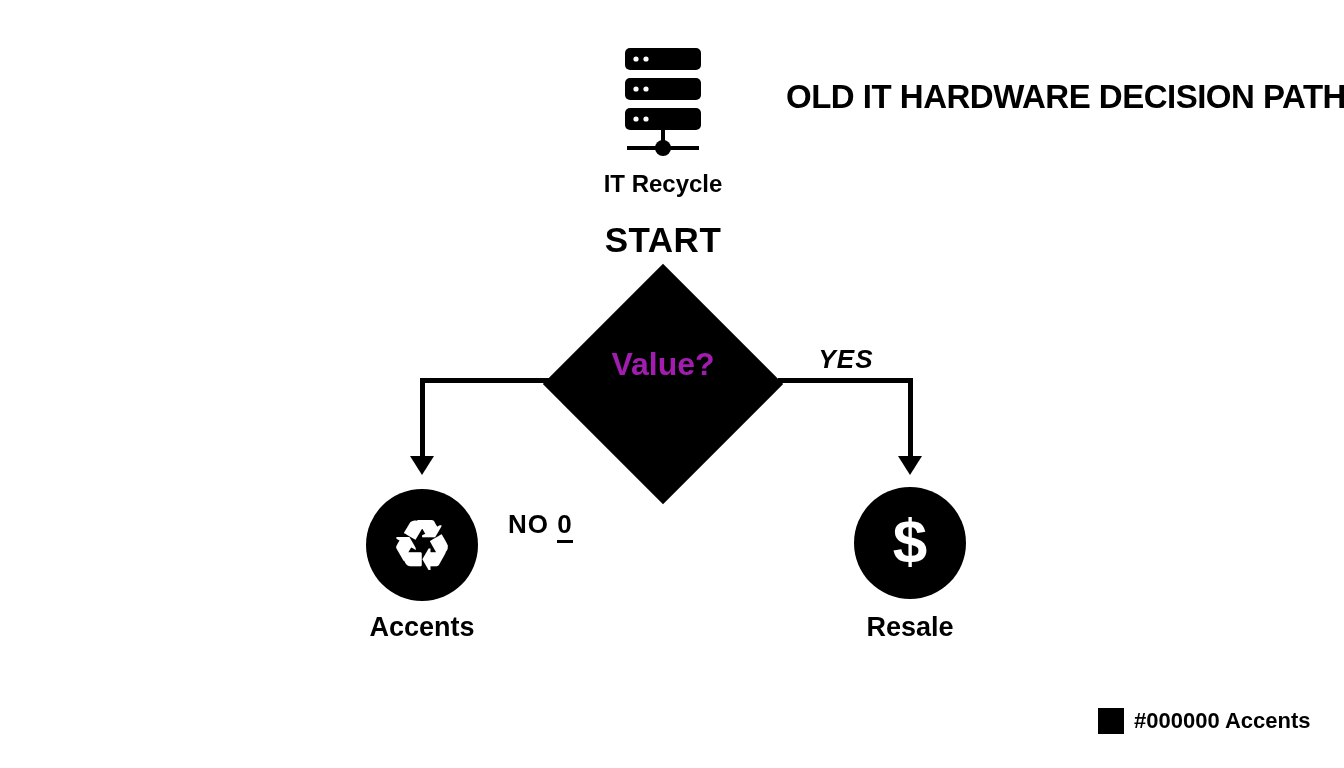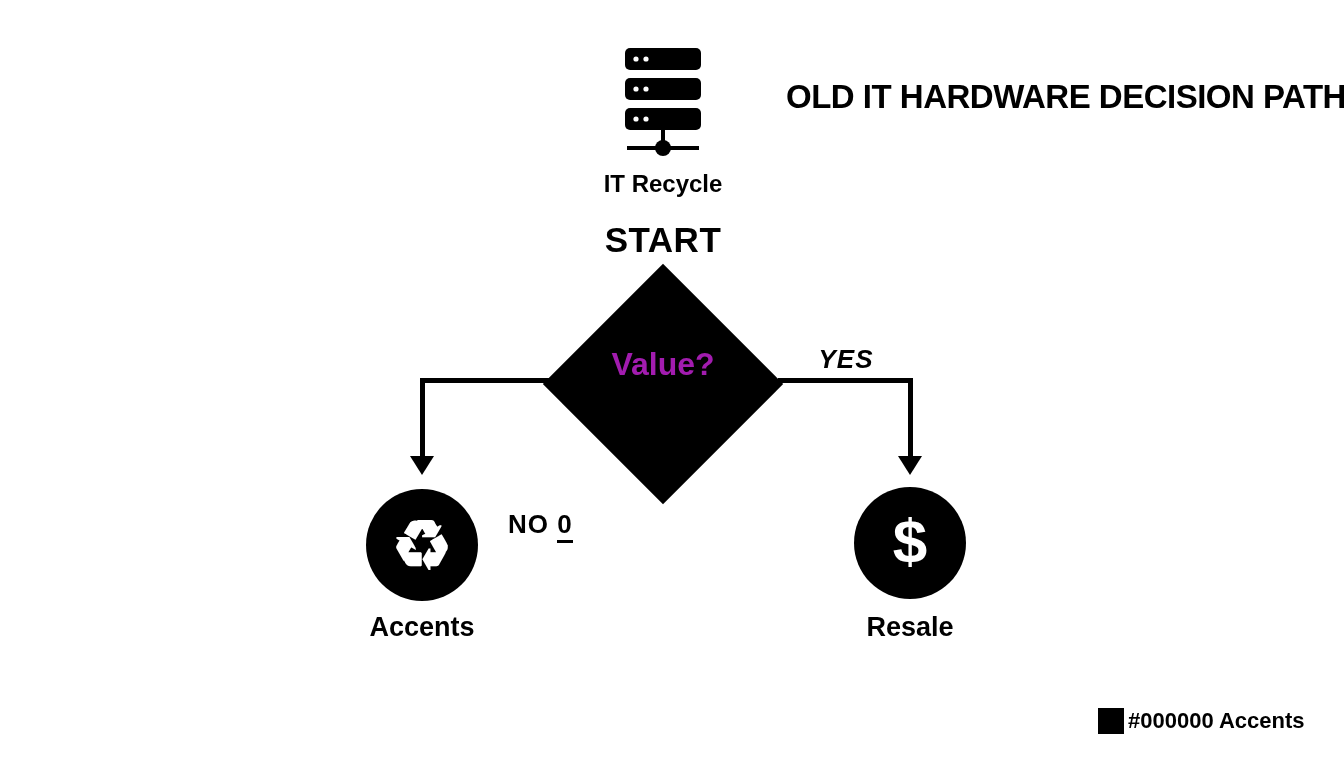--- a/index.html
+++ b/index.html
@@ -54,21 +54,21 @@
     background: #000; display: flex; align-items: center; justify-content: center;
   }
   .recycle-circle { left: 366px; top: 489px; }
   .resale-circle  { left: 854px; top: 487px; }
   .recycle-glyph { color: #fff; font-size: 68px; line-height: 1; font-weight: 700; }
   .dollar-glyph  { color: #fff; font-size: 62px; line-height: 1; font-weight: 700; padding-bottom: 4px; }
 
   .recycle-label { left: 422px; top: 612px; font-size: 27px; font-weight: 700; }
   .resale-label  { left: 910px; top: 612px; font-size: 27px; font-weight: 700; text-align: right; }
 
-  .legend { left: 1098px; top: 708px; display: flex; align-items: center; gap: 4px; }
+  .legend { left: 1098px; top: 708px; display: flex; align-items: center; gap: 10px; }
   .legend-swatch { width: 26px; height: 26px; background: #000; }
   .legend-text { font-size: 22px; font-weight: 700; white-space: nowrap; }
 </style>
 </head>
 <body>
 
 <div class="canvas">
 
   <div class="abs title">OLD IT HARDWARE DECISION PATH</div>
 

